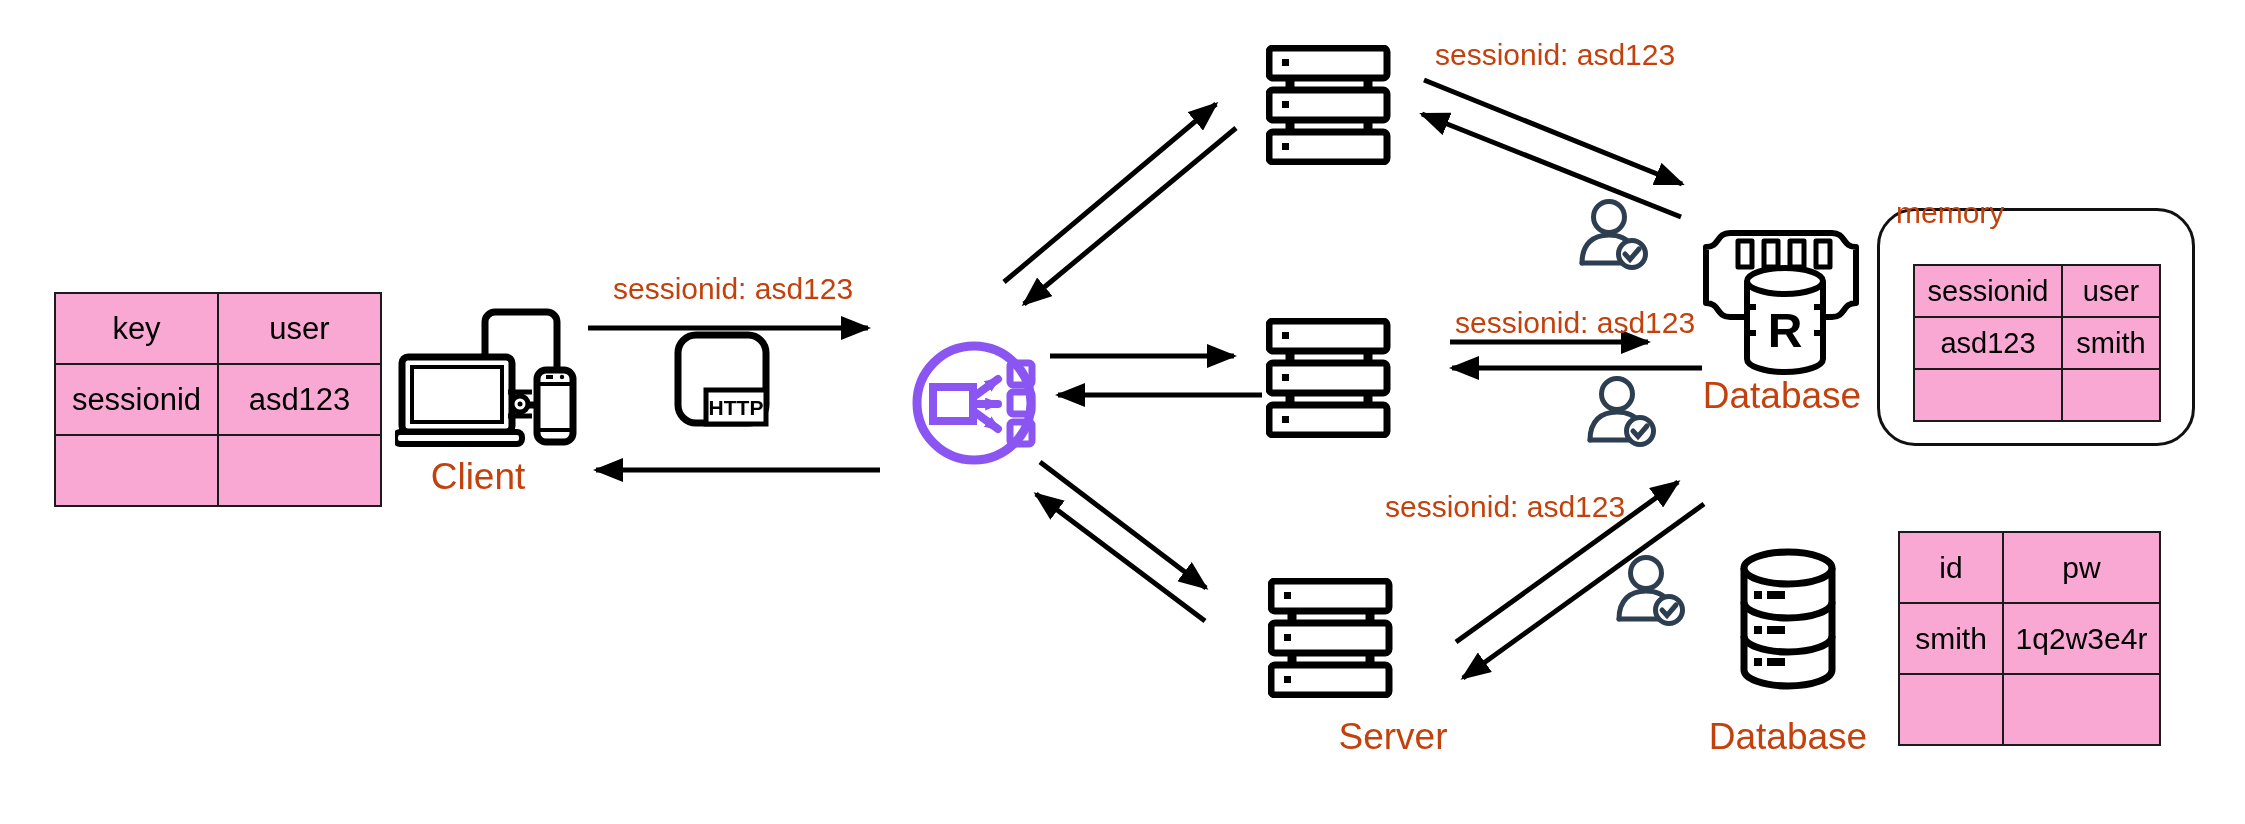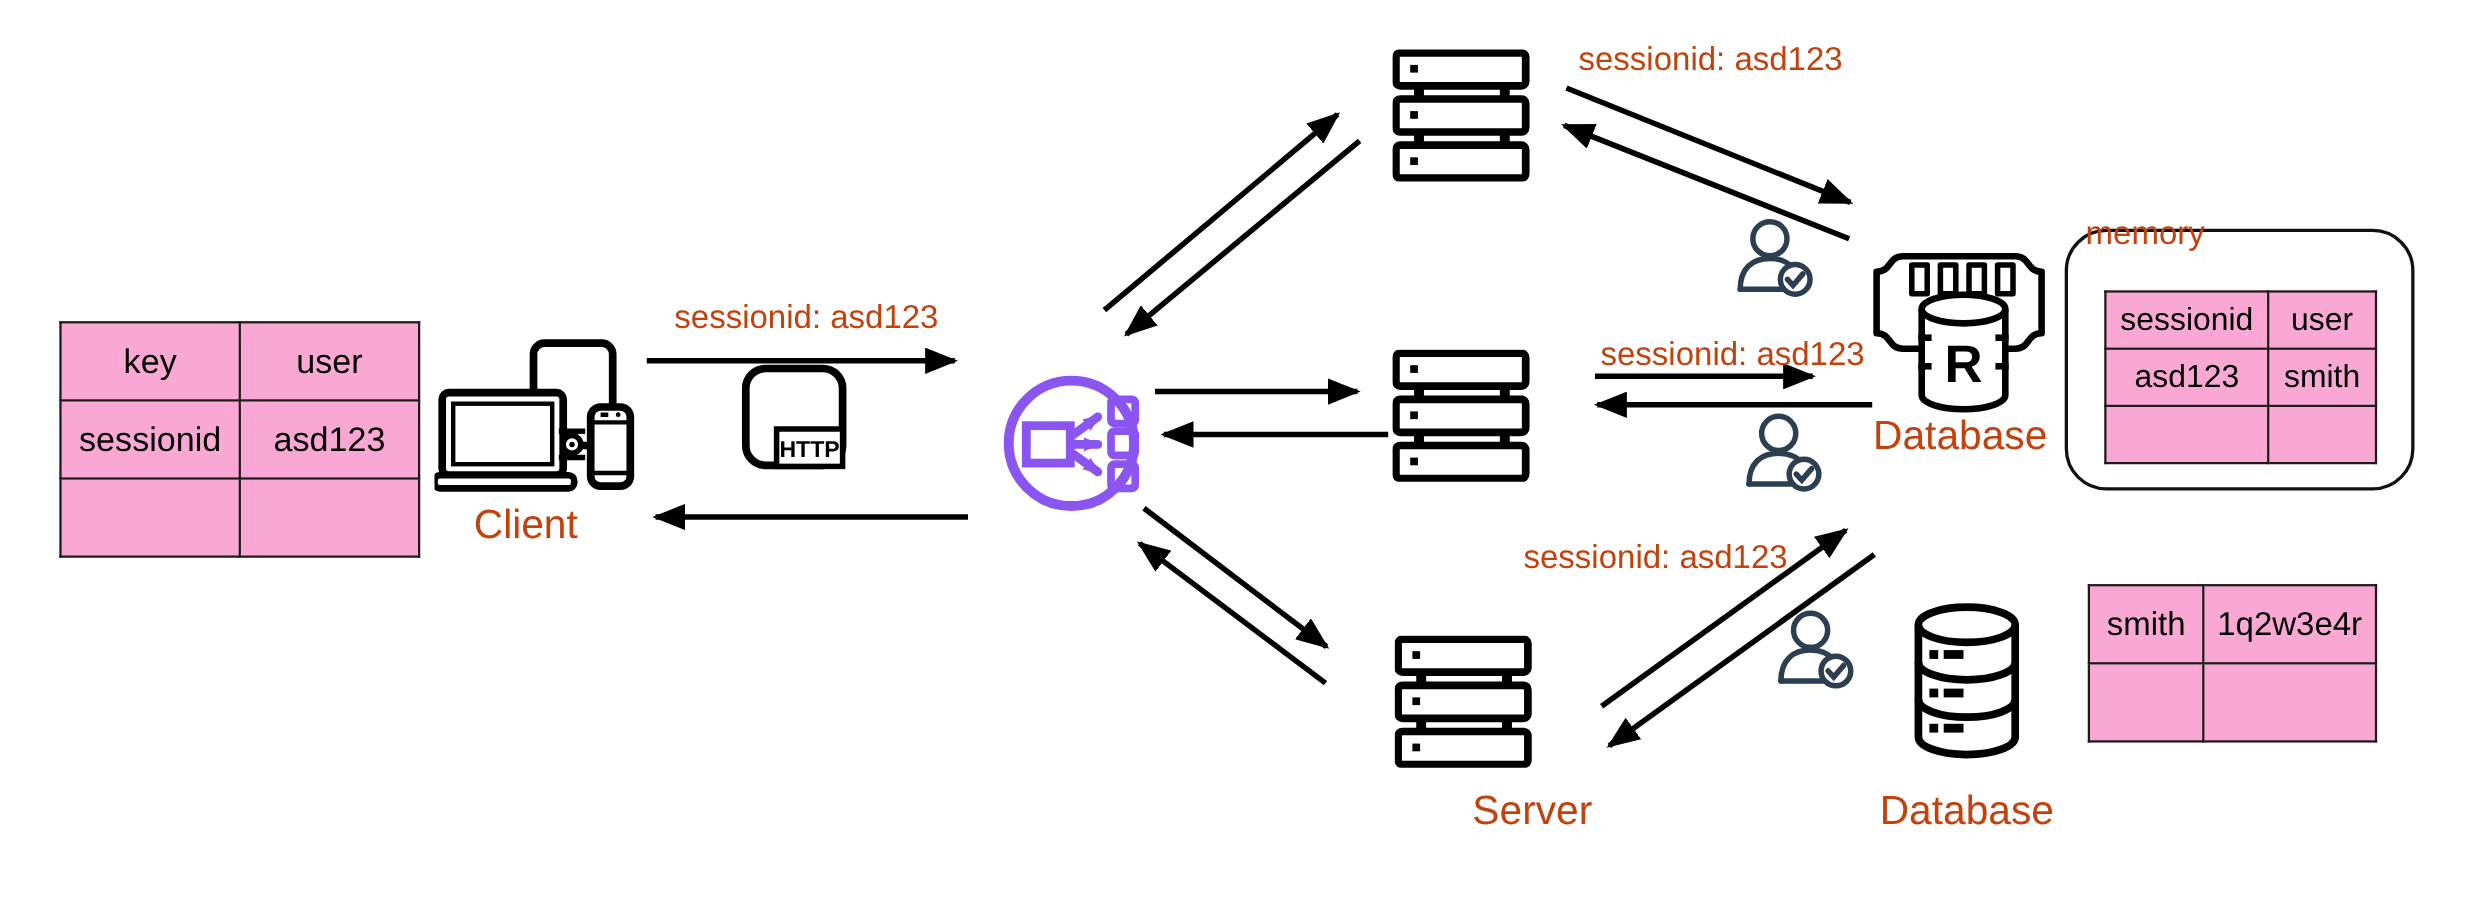--- a/index.html
+++ b/index.html
@@ -279,20 +279,24 @@
   </svg>
 </div>
 <div class="label lg center" style="left:1698px;top:716px;width:180px;">Database</div>
 
 <table class="tbl cred">
   <colgroup>
       <col style="width:104px">
       <col style="width:157px">
     </colgroup>
   <tbody>
+      <tr>
+    <td>id</td>
+    <td>pw</td>
+  </tr>
   <tr>
     <td>smith</td>
     <td>1q2w3e4r</td>
   </tr>
   <tr>
     <td></td>
     <td></td>
   </tr>
 </tbody>
   </table>

